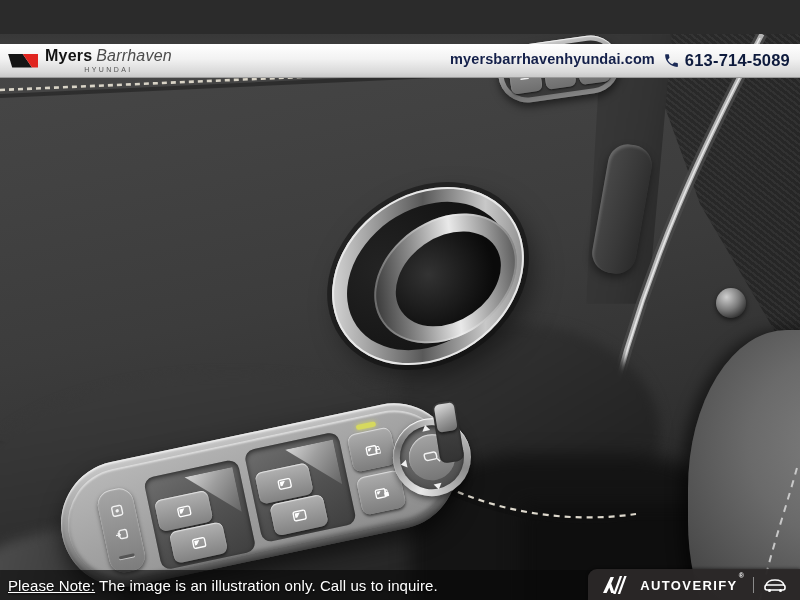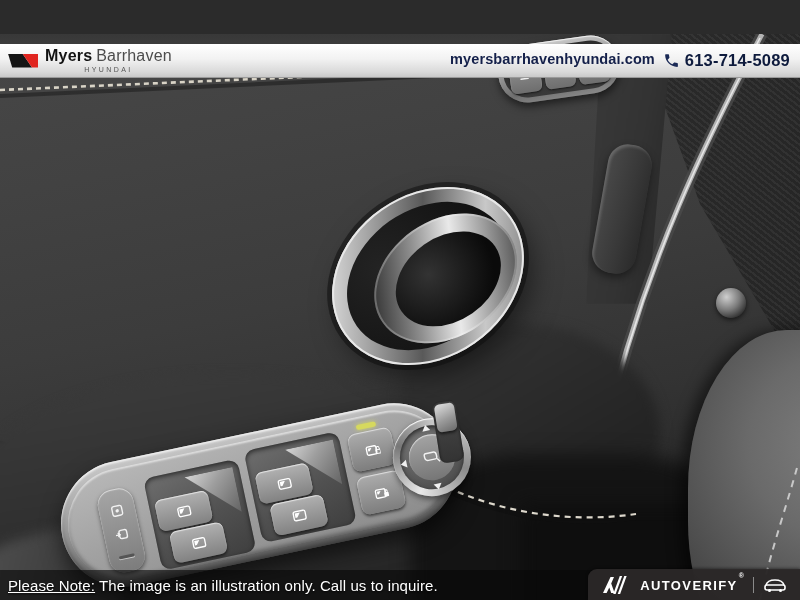--- a/index.html
+++ b/index.html
@@ -20,21 +20,21 @@
     display:flex;align-items:center;justify-content:space-between;
     padding:0 10px 0 8px;z-index:30;margin-top:44px;
   }
   .logo{display:flex;align-items:center;gap:7px;}
   .flag{width:30px;height:14px;position:relative;flex:0 0 auto;}
   .flag .flag-black{position:absolute;inset:0;background:#151515;clip-path:polygon(0 0,48% 0,80% 100%,14% 100%);}
   .flag .flag-red{position:absolute;inset:0;background:var(--brand-red);clip-path:polygon(48% 0,100% 0,100% 100%,80% 100%);}
   .wordmark{display:flex;flex-direction:column;line-height:1;}
   .word-top{display:flex;align-items:baseline;gap:4px;}
   .dealer-name{font-size:16px;font-weight:bold;color:#131313;letter-spacing:.2px;}
-  .dealer-loc{font-size:16px;font-weight:400;color:#4c4c4c;letter-spacing:.2px;}
+  .dealer-loc{font-size:16px;font-weight:400;color:#4c4c4c;letter-spacing:.2px;font-style:italic;}
   .dealer-brand{font-size:7px;color:#555;letter-spacing:2.4px;margin-top:2px;text-align:center;}
   .contact{display:flex;gap:8px;}
   .site{font-size:14.5px;font-weight:bold;color:var(--navy);letter-spacing:.1px;}
   .phone-wrap{display:flex;align-items:center;gap:5px;}
   .phone-num{font-size:16.5px;font-weight:bold;color:#0e1b3d;letter-spacing:.2px;}
 
   
   .photo{
     position:absolute;top:34px;left:0;width:800px;height:566px;overflow:hidden;
     background:linear-gradient(168deg,#474747 0%,#424242 22%,#3c3c3c 45%,#333333 66%,#282828 85%,#202020 100%);

